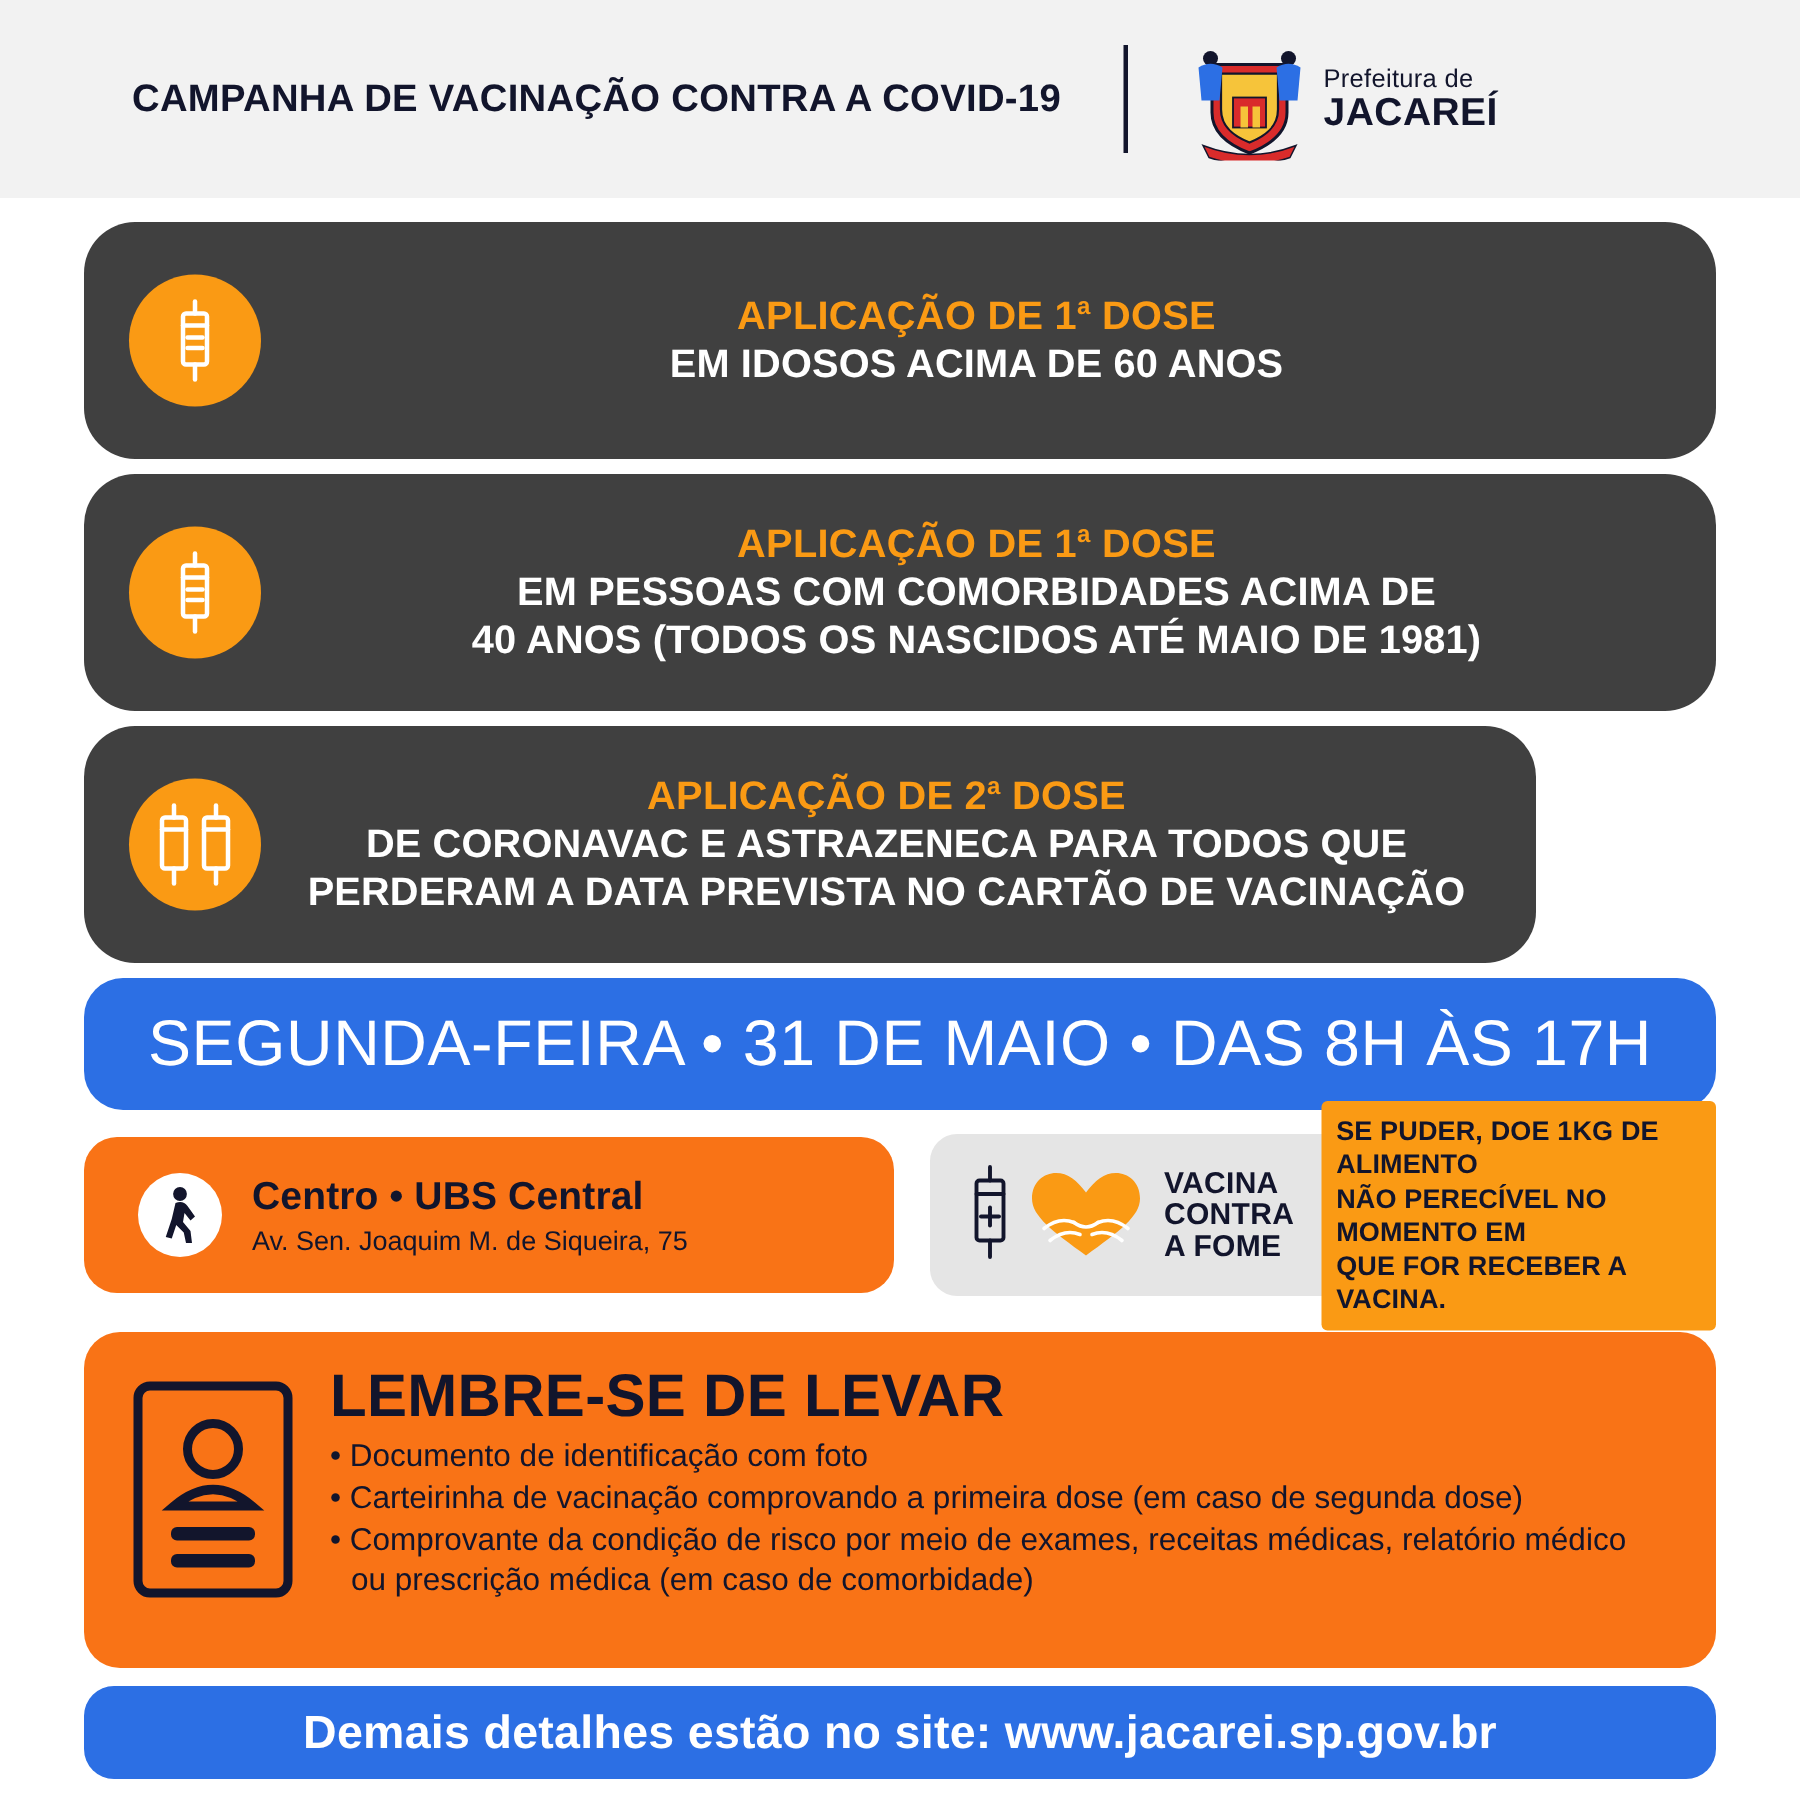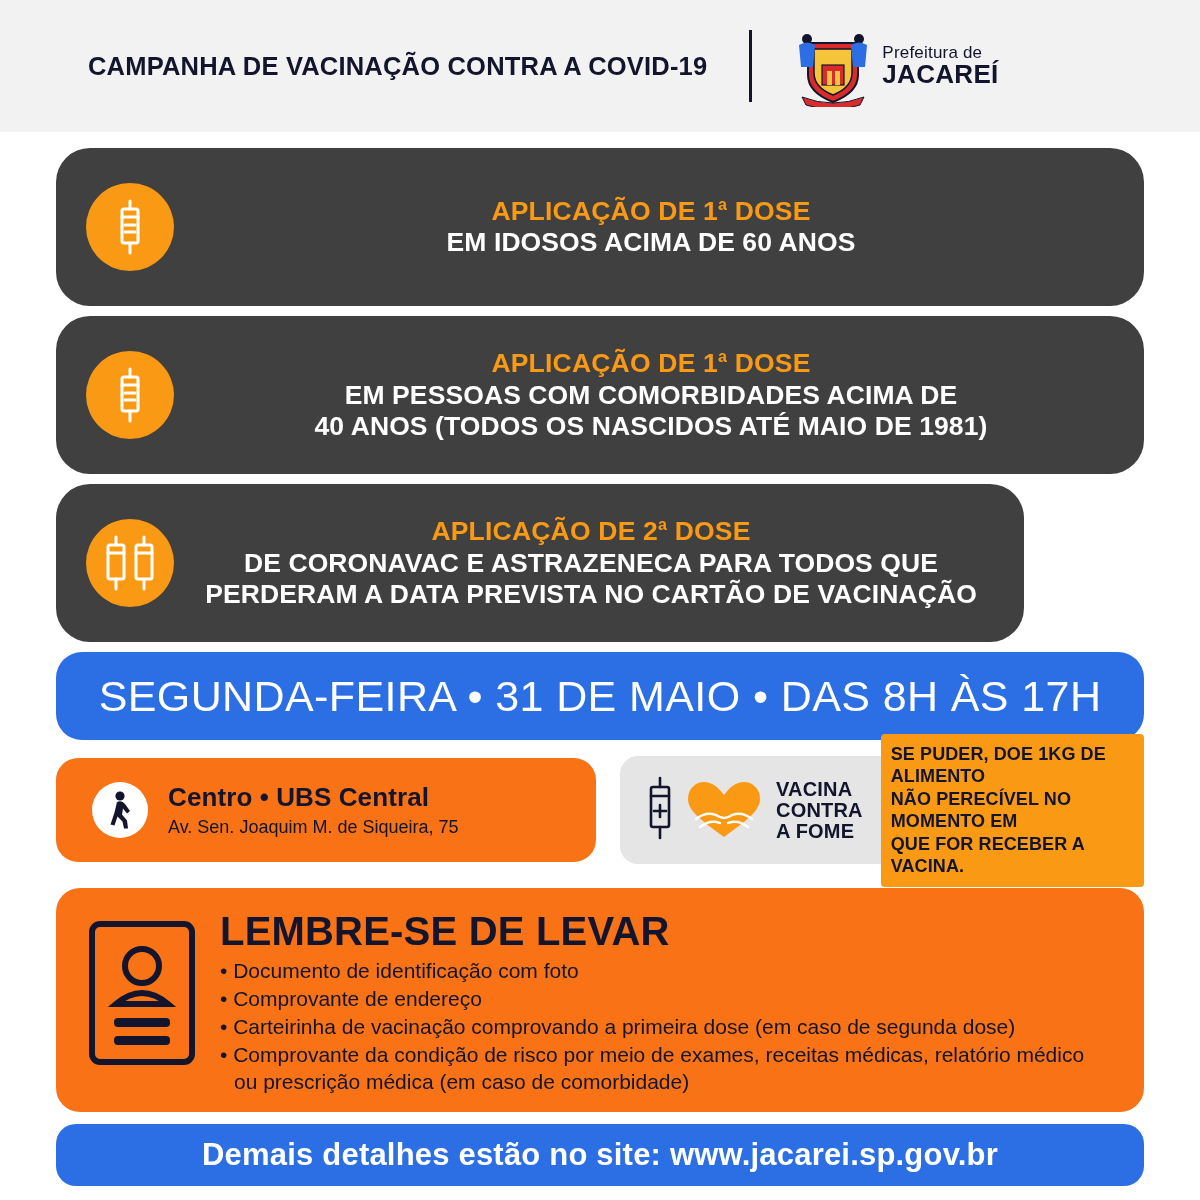--- a/index.html
+++ b/index.html
@@ -398,21 +398,20 @@
         <circle cx="56" cy="48" r="17" fill="none" stroke="#12152c" stroke-width="6"></circle>
         <path d="M30 86 q26 -22 52 0 z" fill="none" stroke="#12152c" stroke-width="6"></path>
         <rect x="28" y="100" width="56" height="9" rx="4" fill="#12152c"></rect>
         <rect x="28" y="118" width="56" height="9" rx="4" fill="#12152c"></rect>
       </svg>
     </div>
     <div class="remember-body">
       <div class="remember-title">LEMBRE-SE DE LEVAR</div>
       <ul class="remember-list">
         <li>• Documento de identificação com foto</li>
-        <li>• Comprovante de endereço</li>
         <li>• Carteirinha de vacinação comprovando a primeira dose (em caso de segunda dose)</li>
         <li>• Comprovante da condição de risco por meio de exames, receitas médicas, relatório médico ou prescrição médica (em caso de comorbidade)</li>
       </ul>
     </div>
   </div>
 
   <div class="card blue footer" style="left:56px; top:1124px; width:1088px; height:62px; border-radius:20px;">
     <span>Demais detalhes estão no site: www.jacarei.sp.gov.br</span>
   </div>
 

